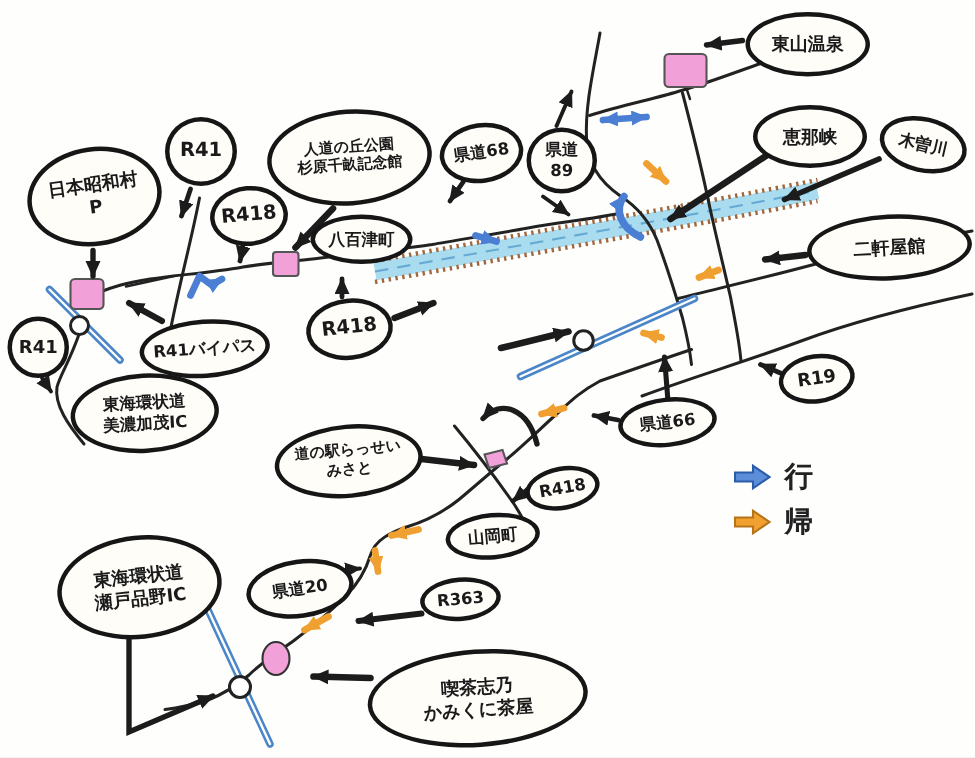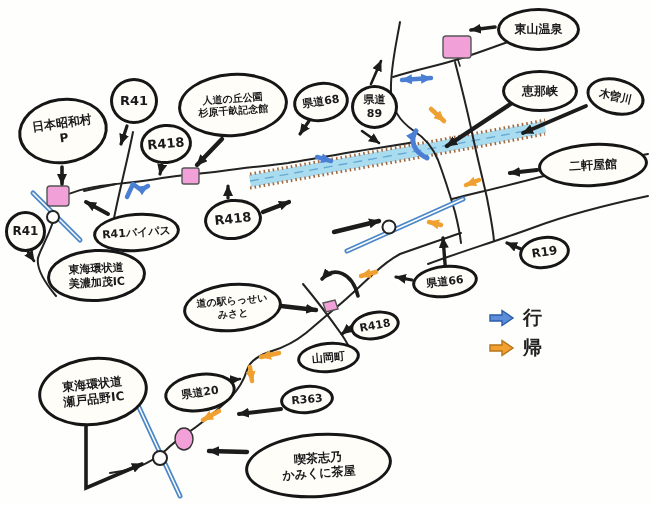--- a/index.html
+++ b/index.html
@@ -135,20 +135,23 @@
   <div class="bubble" style="left:140px;top:124px;width:52px;height:40px;font-size:13px;transform:rotate(-5deg);">
     <span>R418</span>
     </div>
   <div class="bubble" style="left:178px;top:73px;width:110px;height:64px;font-size:10px;transform:rotate(-4deg);">
     <span>人道の丘公園
 杉原千畝記念館</span>
     </div>
   <div class="bubble" style="left:293px;top:82px;width:56px;height:40px;font-size:11px;transform:rotate(-8deg);">
     <span>県道68</span>
     </div>
+  <div class="bubble" style="left:207px;top:143px;width:68px;height:33px;font-size:11px;">
+    <span>八百津町</span>
+    </div>
   <div class="bubble" style="left:351px;top:85px;width:47px;height:44px;font-size:11px;">
     <span>県道
 89</span>
     </div>
   <div class="bubble" style="left:497px;top:8px;width:83px;height:43px;font-size:12px;">
     <span>東山温泉</span>
     </div>
   <div class="bubble" style="left:502px;top:70px;width:76px;height:42px;font-size:12px;">
     <span>恵那峡</span>
     </div>

